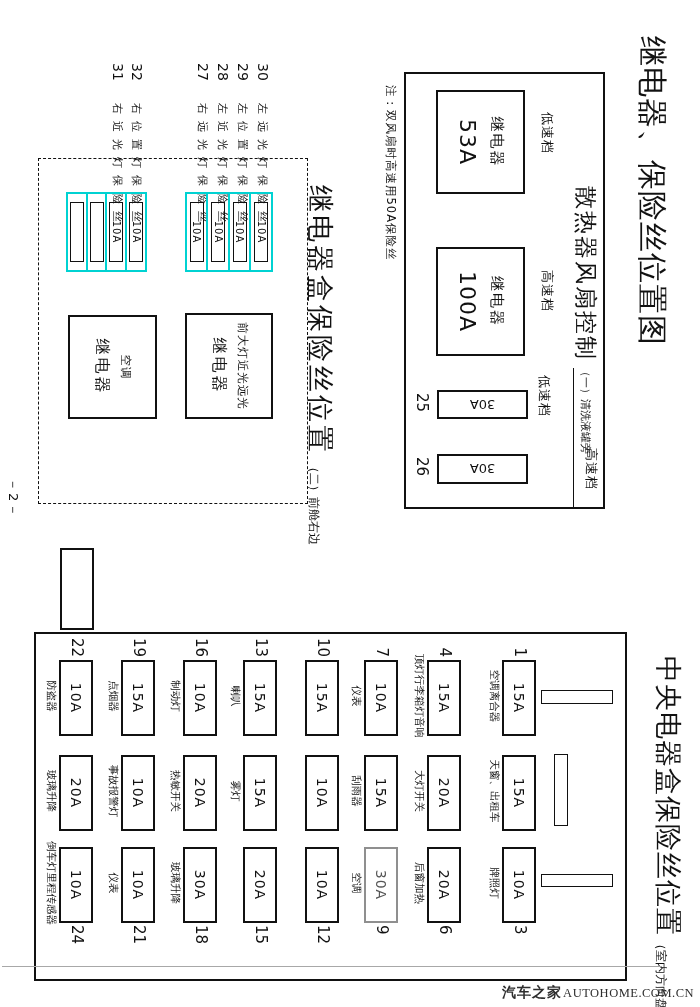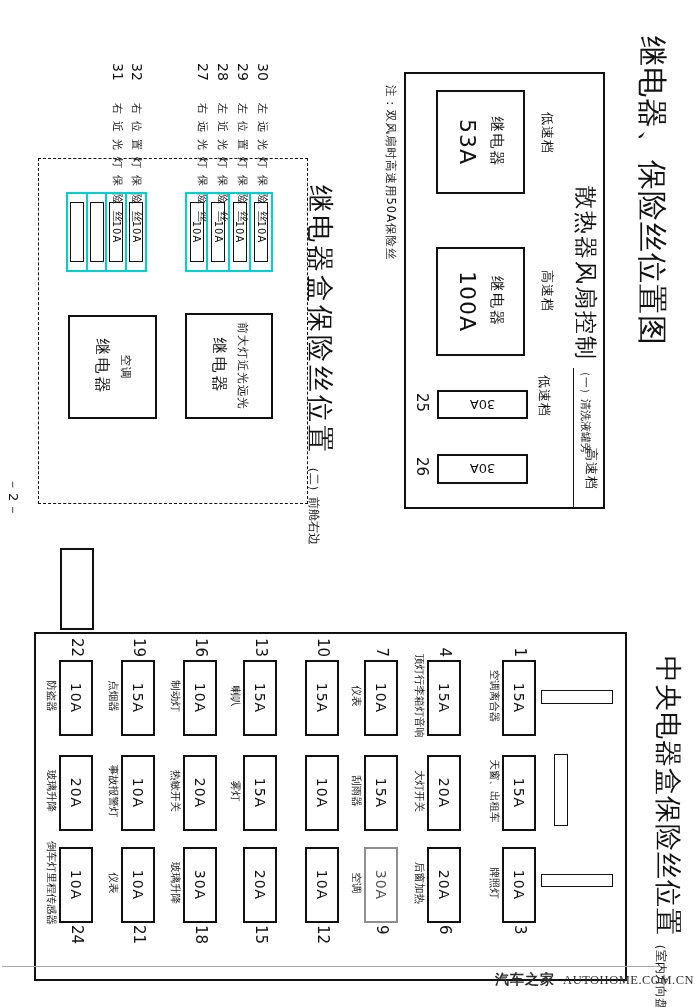--- a/index.html
+++ b/index.html
@@ -75,21 +75,21 @@
   .f-l{left:26px;} .f-m{left:121px;} .f-r{left:213px;}
   .cb-label{position:absolute;top:35px;font-size:10.5px;white-space:nowrap;transform:translateX(-50%);}
   .lab-l{left:62px;} .lab-m{left:157px;} .lab-r{left:249px;}
 
   
   #puller{left:548px;top:606px;width:78px;height:30px;border:2px solid #111;}
   #scanline{left:966px;top:38px;width:1px;height:660px;background:#a8a8a8;}
   #page-num{left:478px;top:678px;font-size:13px;letter-spacing:2px;white-space:nowrap;}
 
   
-  #watermark{position:absolute;right:6px;bottom:18px;display:flex;align-items:baseline;column-gap:8px;color:#2e2e2e;}
+  #watermark{position:absolute;right:6px;bottom:5px;display:flex;align-items:baseline;column-gap:1px;color:#2e2e2e;}
   #watermark .cn{font-size:14px;font-weight:bold;letter-spacing:1px;}
   #watermark .en{font-size:12.5px;letter-spacing:0.5px;font-family:Liberation Serif, serif;}
 </style>
 </head>
 <body>
 
 <div id="canvas">
   <div id="rotated">
 
     <div id="main-title" class="abs">继电器、保险丝位置图</div>

